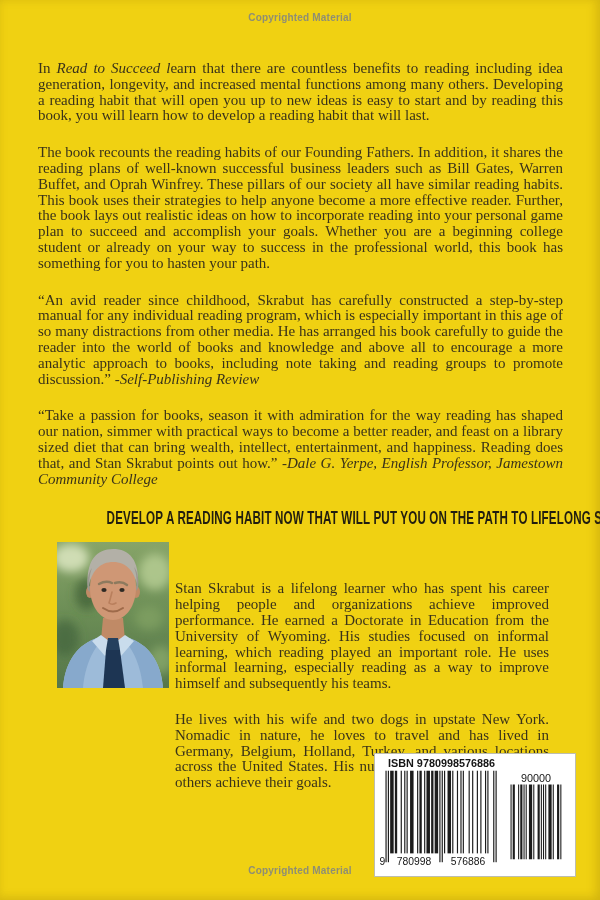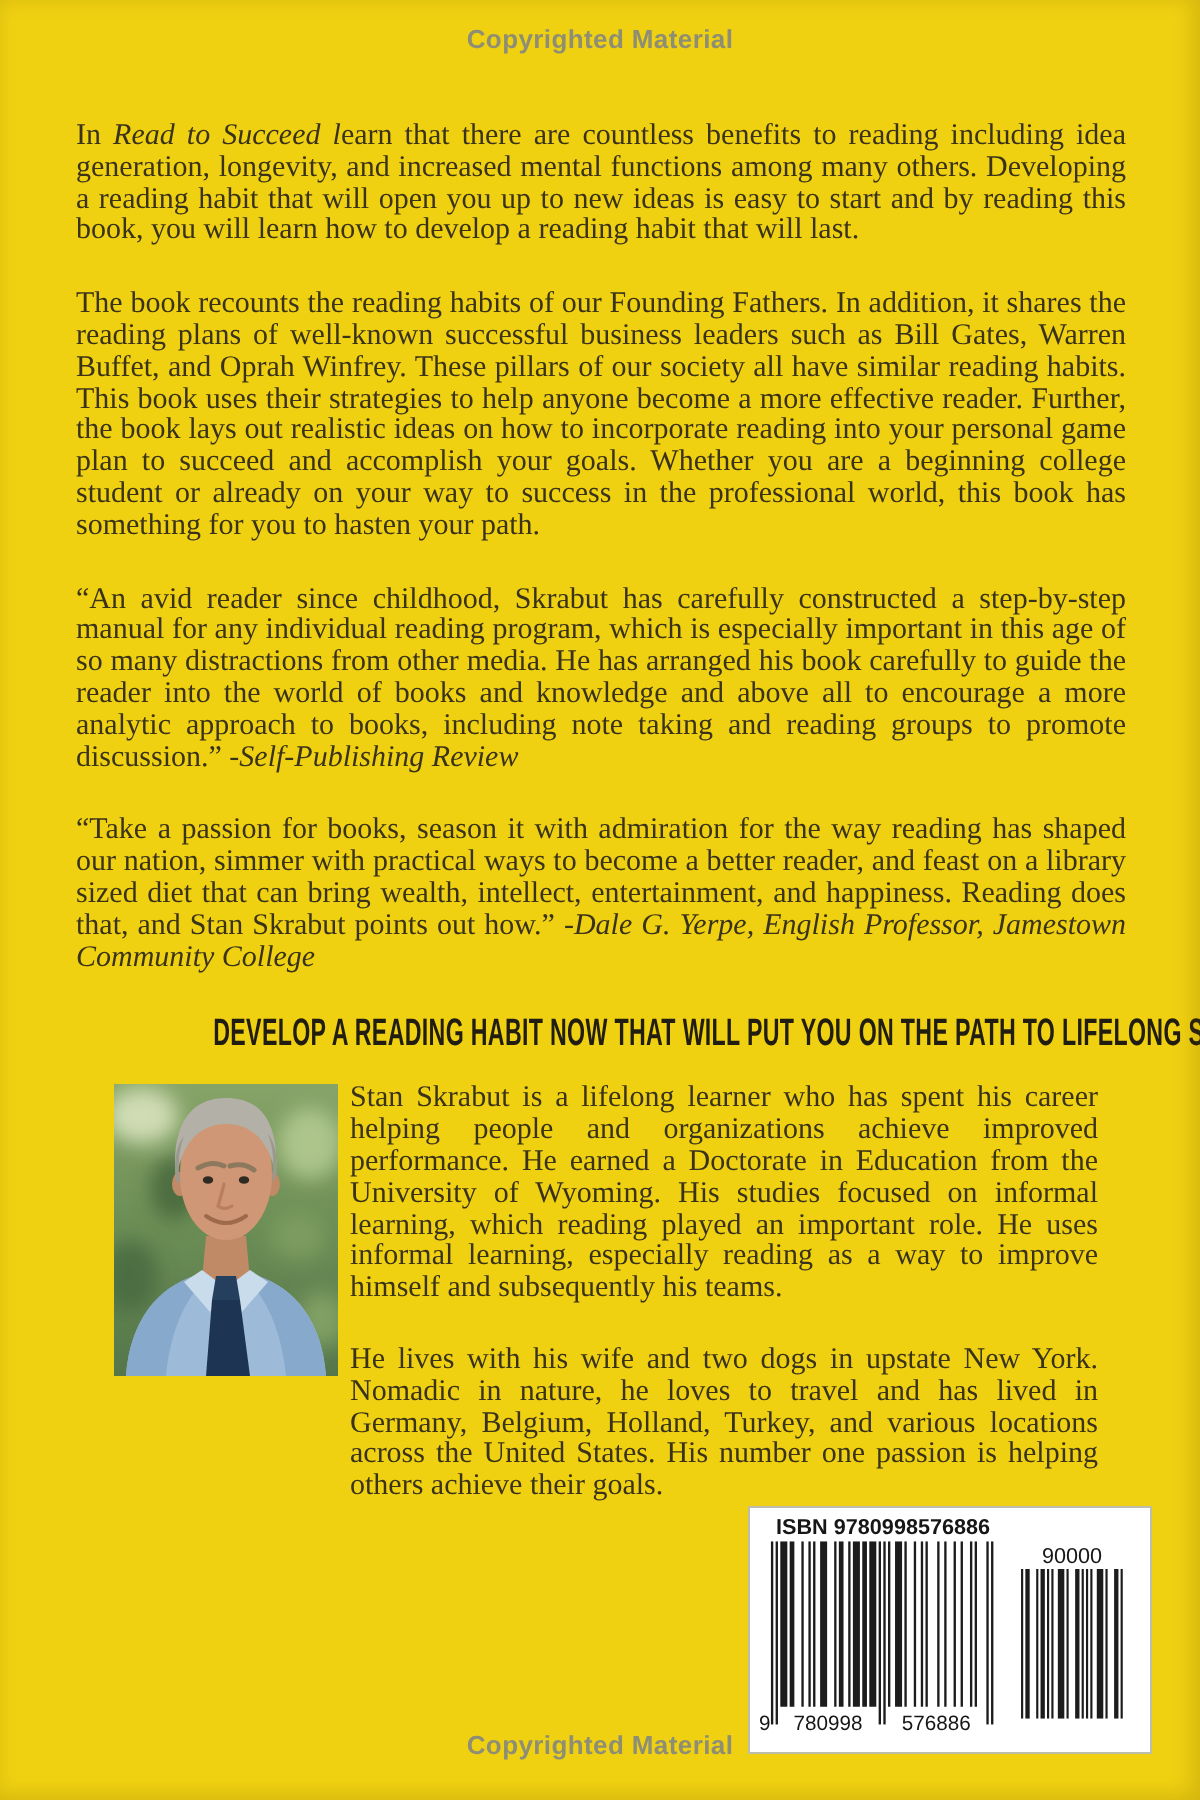--- a/index.html
+++ b/index.html
@@ -10,42 +10,42 @@
   .cover{
     position:relative; width:600px; height:900px; background:var(--bg);
     color:var(--ink); font-family:"Liberation Serif", serif; overflow:hidden;
   }
   .cover::after{
     content:""; position:absolute; inset:0; pointer-events:none;
     box-shadow: inset -5px 0 10px rgba(110,85,0,.14), inset 0 -4px 9px rgba(110,85,0,.10);
   }
   .copyright{
     position:absolute; left:0; width:100%; text-align:center;
-    font-family:"Liberation Sans", sans-serif; font-size:13px; font-weight:600;
+    font-family:"Liberation Sans", sans-serif; font-size:10px; font-weight:600;
     letter-spacing:.2px; color:var(--muted);
   }
   .copyright.top{ top:12px; }
   .copyright.bottom{ top:865px; }
   .content{ position:absolute; left:38px; top:61px; width:525px; }
   .para{
     margin:0 0 21px 0; font-size:15px; line-height:15.8px; text-align:justify;
   }
   .para i{ font-style:italic; }
   .banner{
     margin:11px 0 16px 0; text-align:center; white-space:nowrap;
     font-family:"Liberation Sans", sans-serif;
   }
   .banner span{
     display:inline-block; font-weight:700; font-size:14.5px; letter-spacing:.2px;
     transform:scale(.8,1.32); transform-origin:center; color:var(--banner);
   }
   .bio{ display:flex; margin-left:19px; }
   .photo{ width:112px; height:146px; flex:0 0 auto; margin-right:6px; }
   .photo svg{ display:block; width:112px; height:146px; }
-  .bio-text{ width:374px; }
+  .bio-text{ width:374px;margin-top:39px; }
   .bio-text .para{ margin-bottom:20px; }
   .barcode-box{
     position:absolute; left:374px; top:753px; width:202px; height:124px;
     background:var(--bc-bg); border:1px solid #bdbdae; box-sizing:border-box;
   }
   .barcode-box svg{ display:block; width:100%; height:100%; }
   .barcode-box text{ font-family:"Liberation Sans", sans-serif; fill:#161616; }
 </style>
 </head>
 <body>

